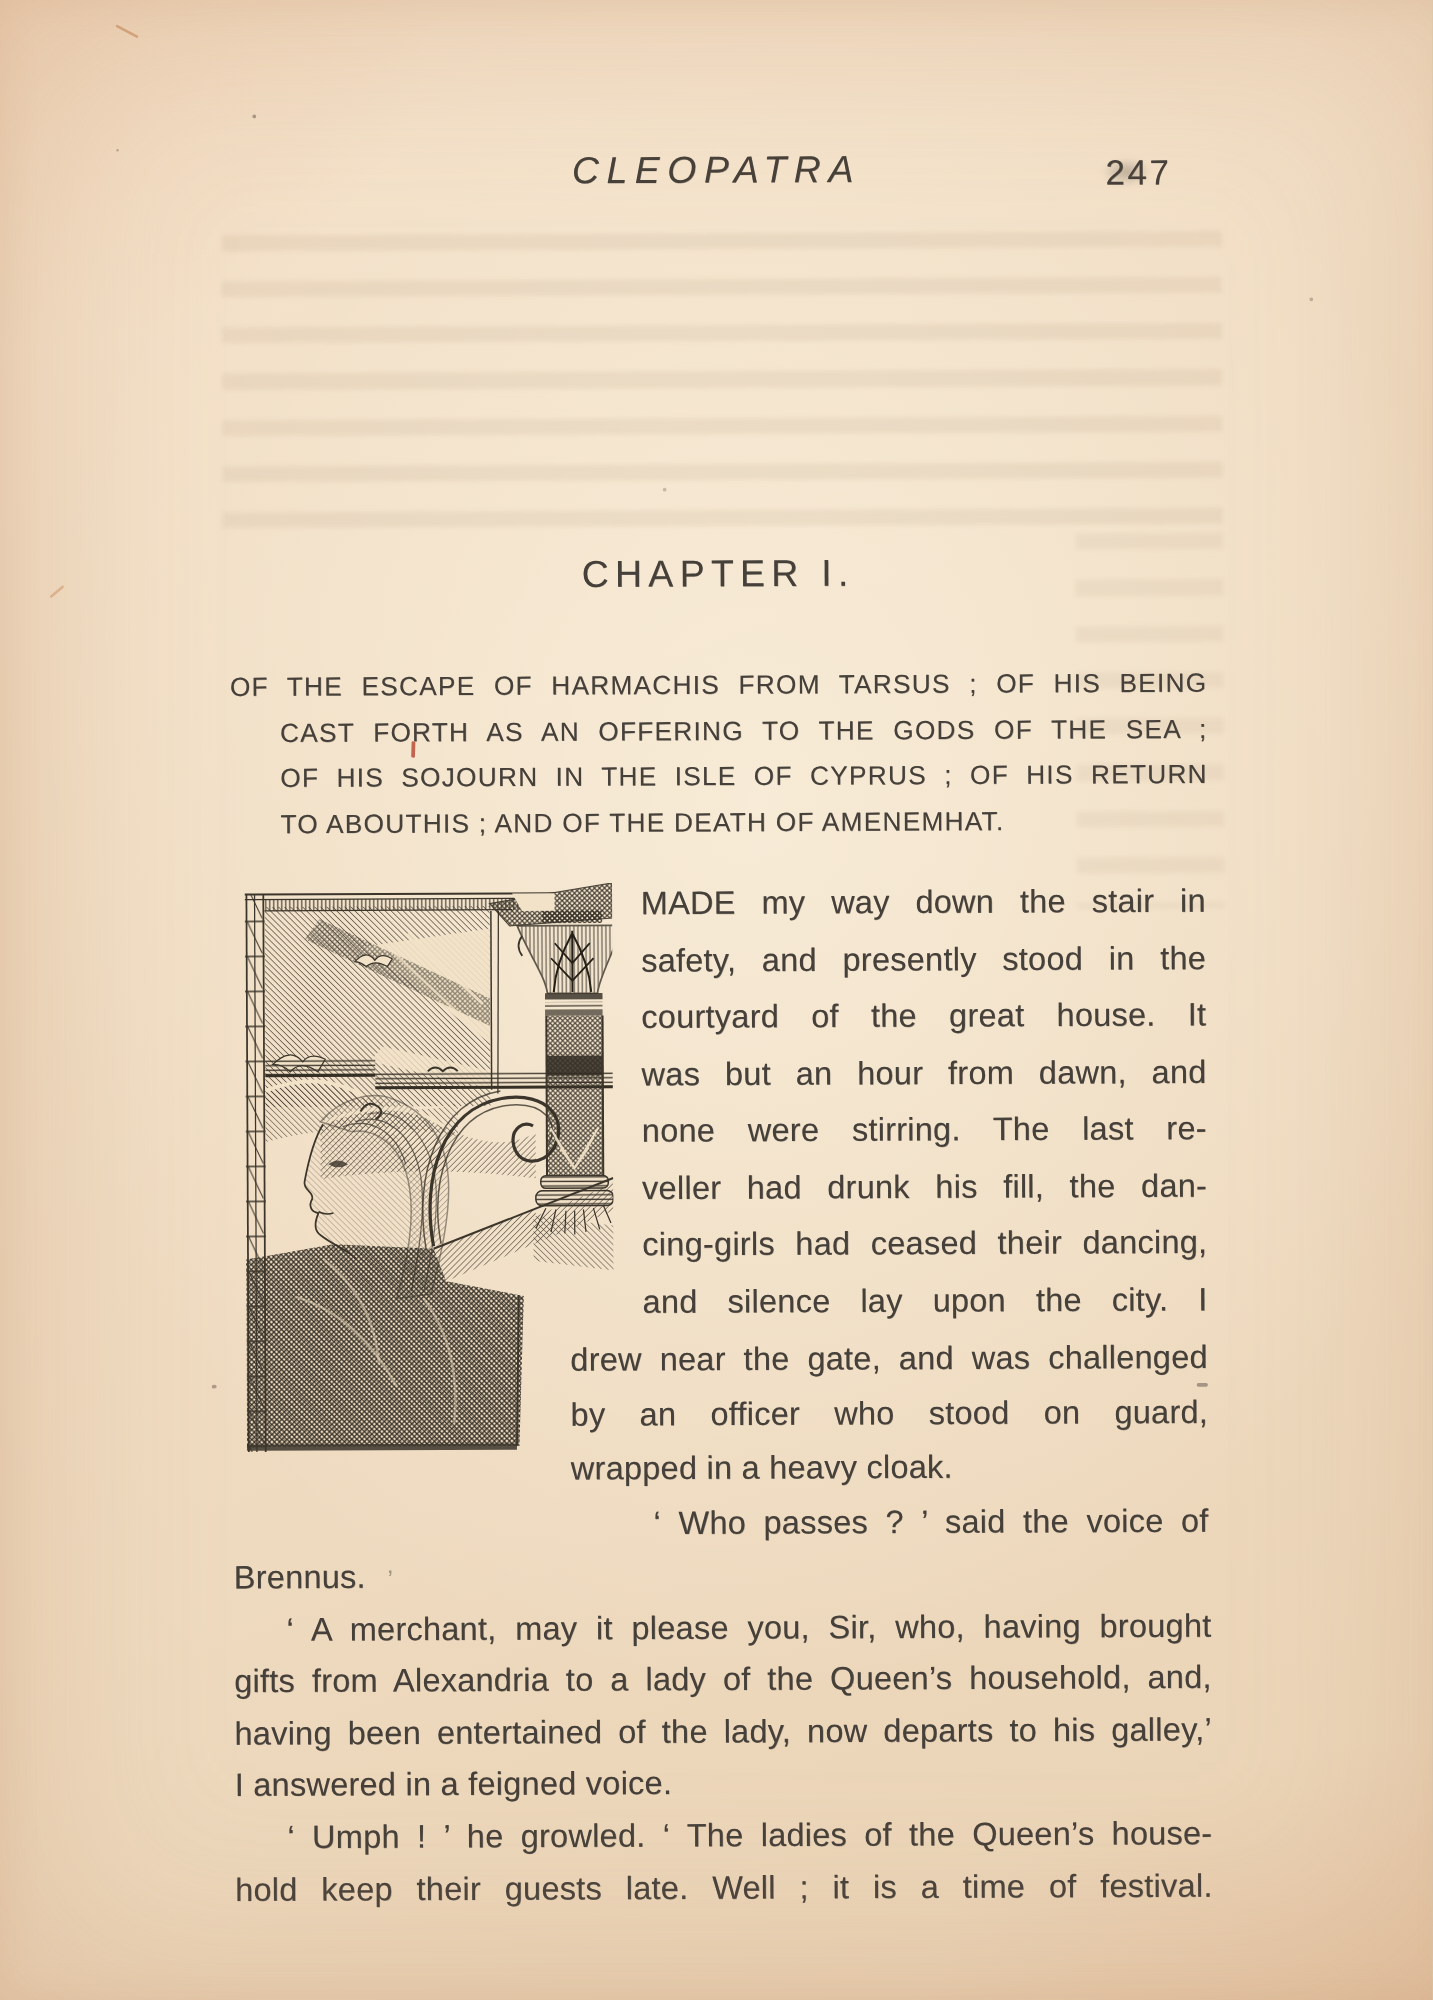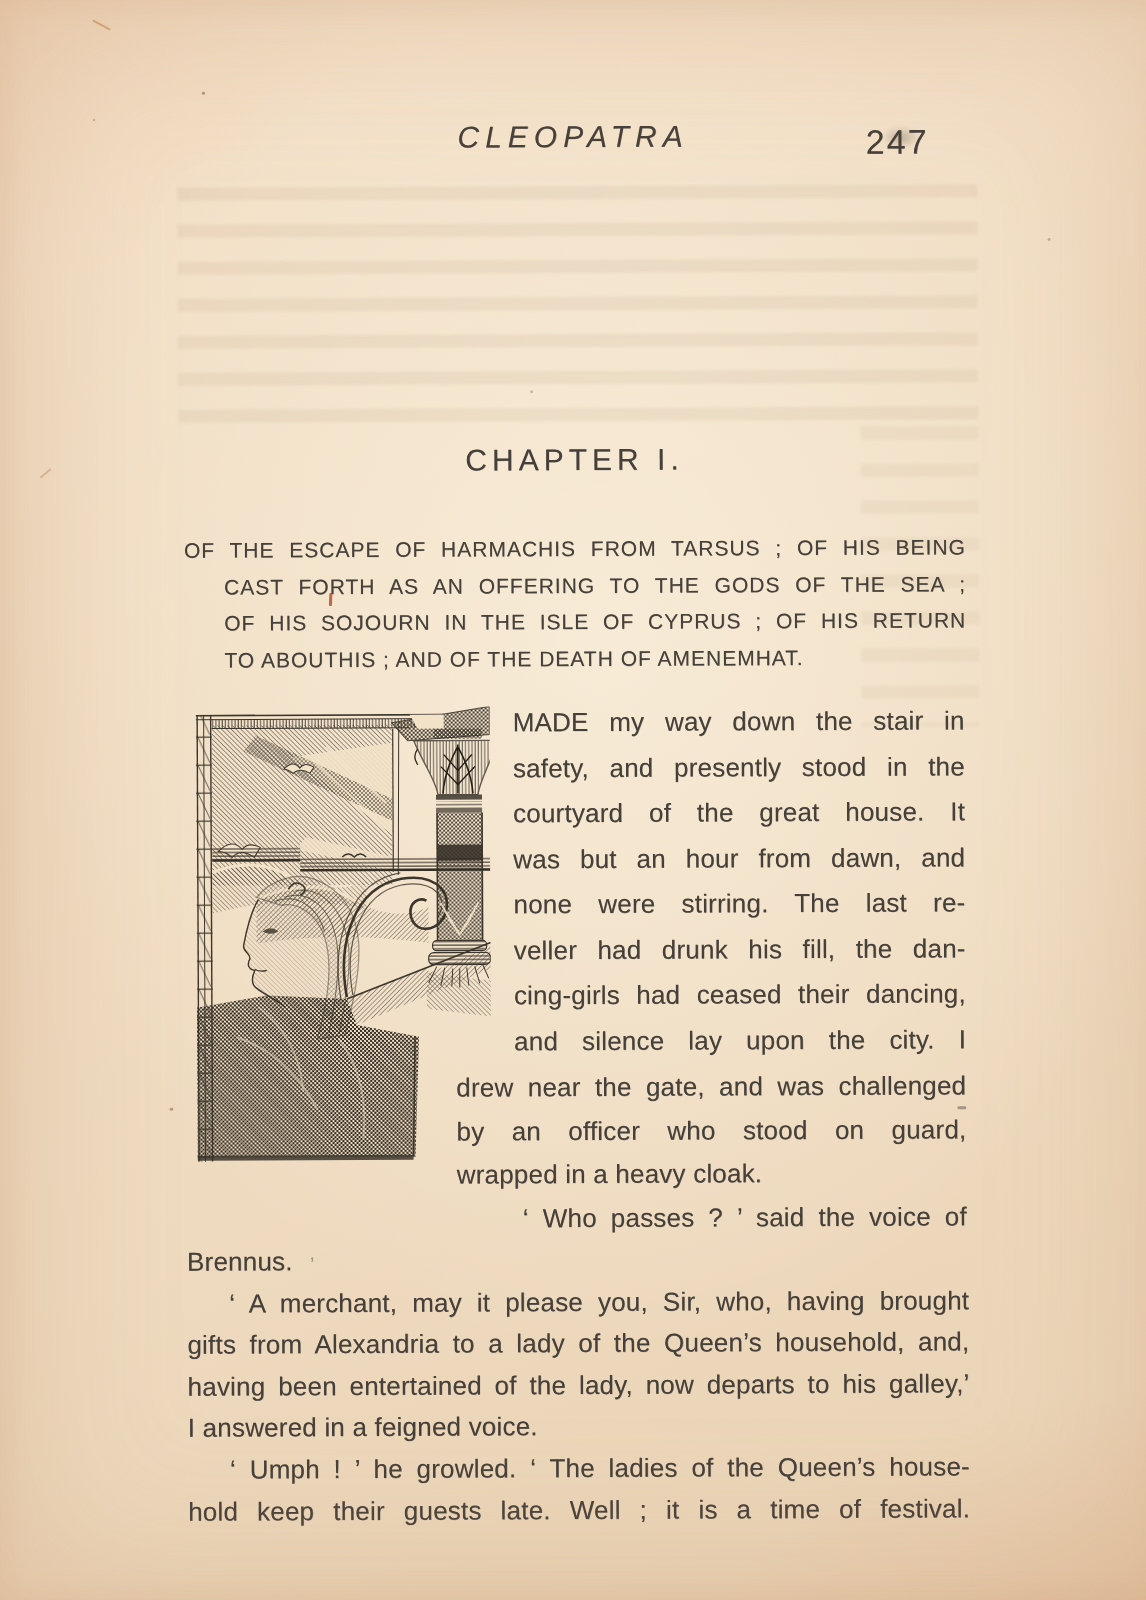--- a/index.html
+++ b/index.html
@@ -14,21 +14,21 @@
     padding-left: 32px;
   }
   .vignette{position:absolute;inset:0;pointer-events:none;
     box-shadow:inset 0 0 150px 25px rgba(198,146,106,0.28), inset 0 0 26px 6px rgba(198,146,106,0.14);}
   .content{position:absolute;inset:0;transform:rotate(-0.25deg);}
   .txt{position:absolute;letter-spacing:0.2px;text-shadow:0.3px 0.3px 0 rgba(70,64,58,0.45);}
   .jline{text-align:justify;text-align-last:justify;}
   .lline{text-align:left;text-align-last:left;}
   .running-head{left:185px;top:120px;width:782px;text-align:center;font-style:italic;
     font-size:30px;letter-spacing:6px;}
-  .pagenum{left:860px;top:124px;width:80px;text-align:center;font-size:34px;letter-spacing:2px;}
+  .pagenum{left:860px;top:124px;width:80px;text-align:right;font-size:28px;letter-spacing:2px;}
   .smudge{position:absolute;left:878px;top:124px;width:52px;height:30px;border-radius:50%;
     background:radial-gradient(closest-side,rgba(86,76,66,0.34),rgba(86,76,66,0) 75%);filter:blur(2px);}
   .chapter-heading{left:185px;top:443px;width:782px;text-align:center;font-size:30px;letter-spacing:5px;}
   .synopsis{left:185px;top:531px;width:782px;font-size:21px;letter-spacing:1px;}
   .synopsis .syn{line-height:36.6px;}
   .hang{padding-left:40px;}
   .red-tick{position:absolute;left:330px;top:592px;width:3px;height:13px;background:#b5442e;
     opacity:0.8;transform:rotate(2deg);border-radius:1px;}
   .illustration{position:absolute;left:196px;top:706px;width:294px;height:456px;margin:0;}
   .wrapped{left:513px;top:700px;width:452px;font-size:26px;}

